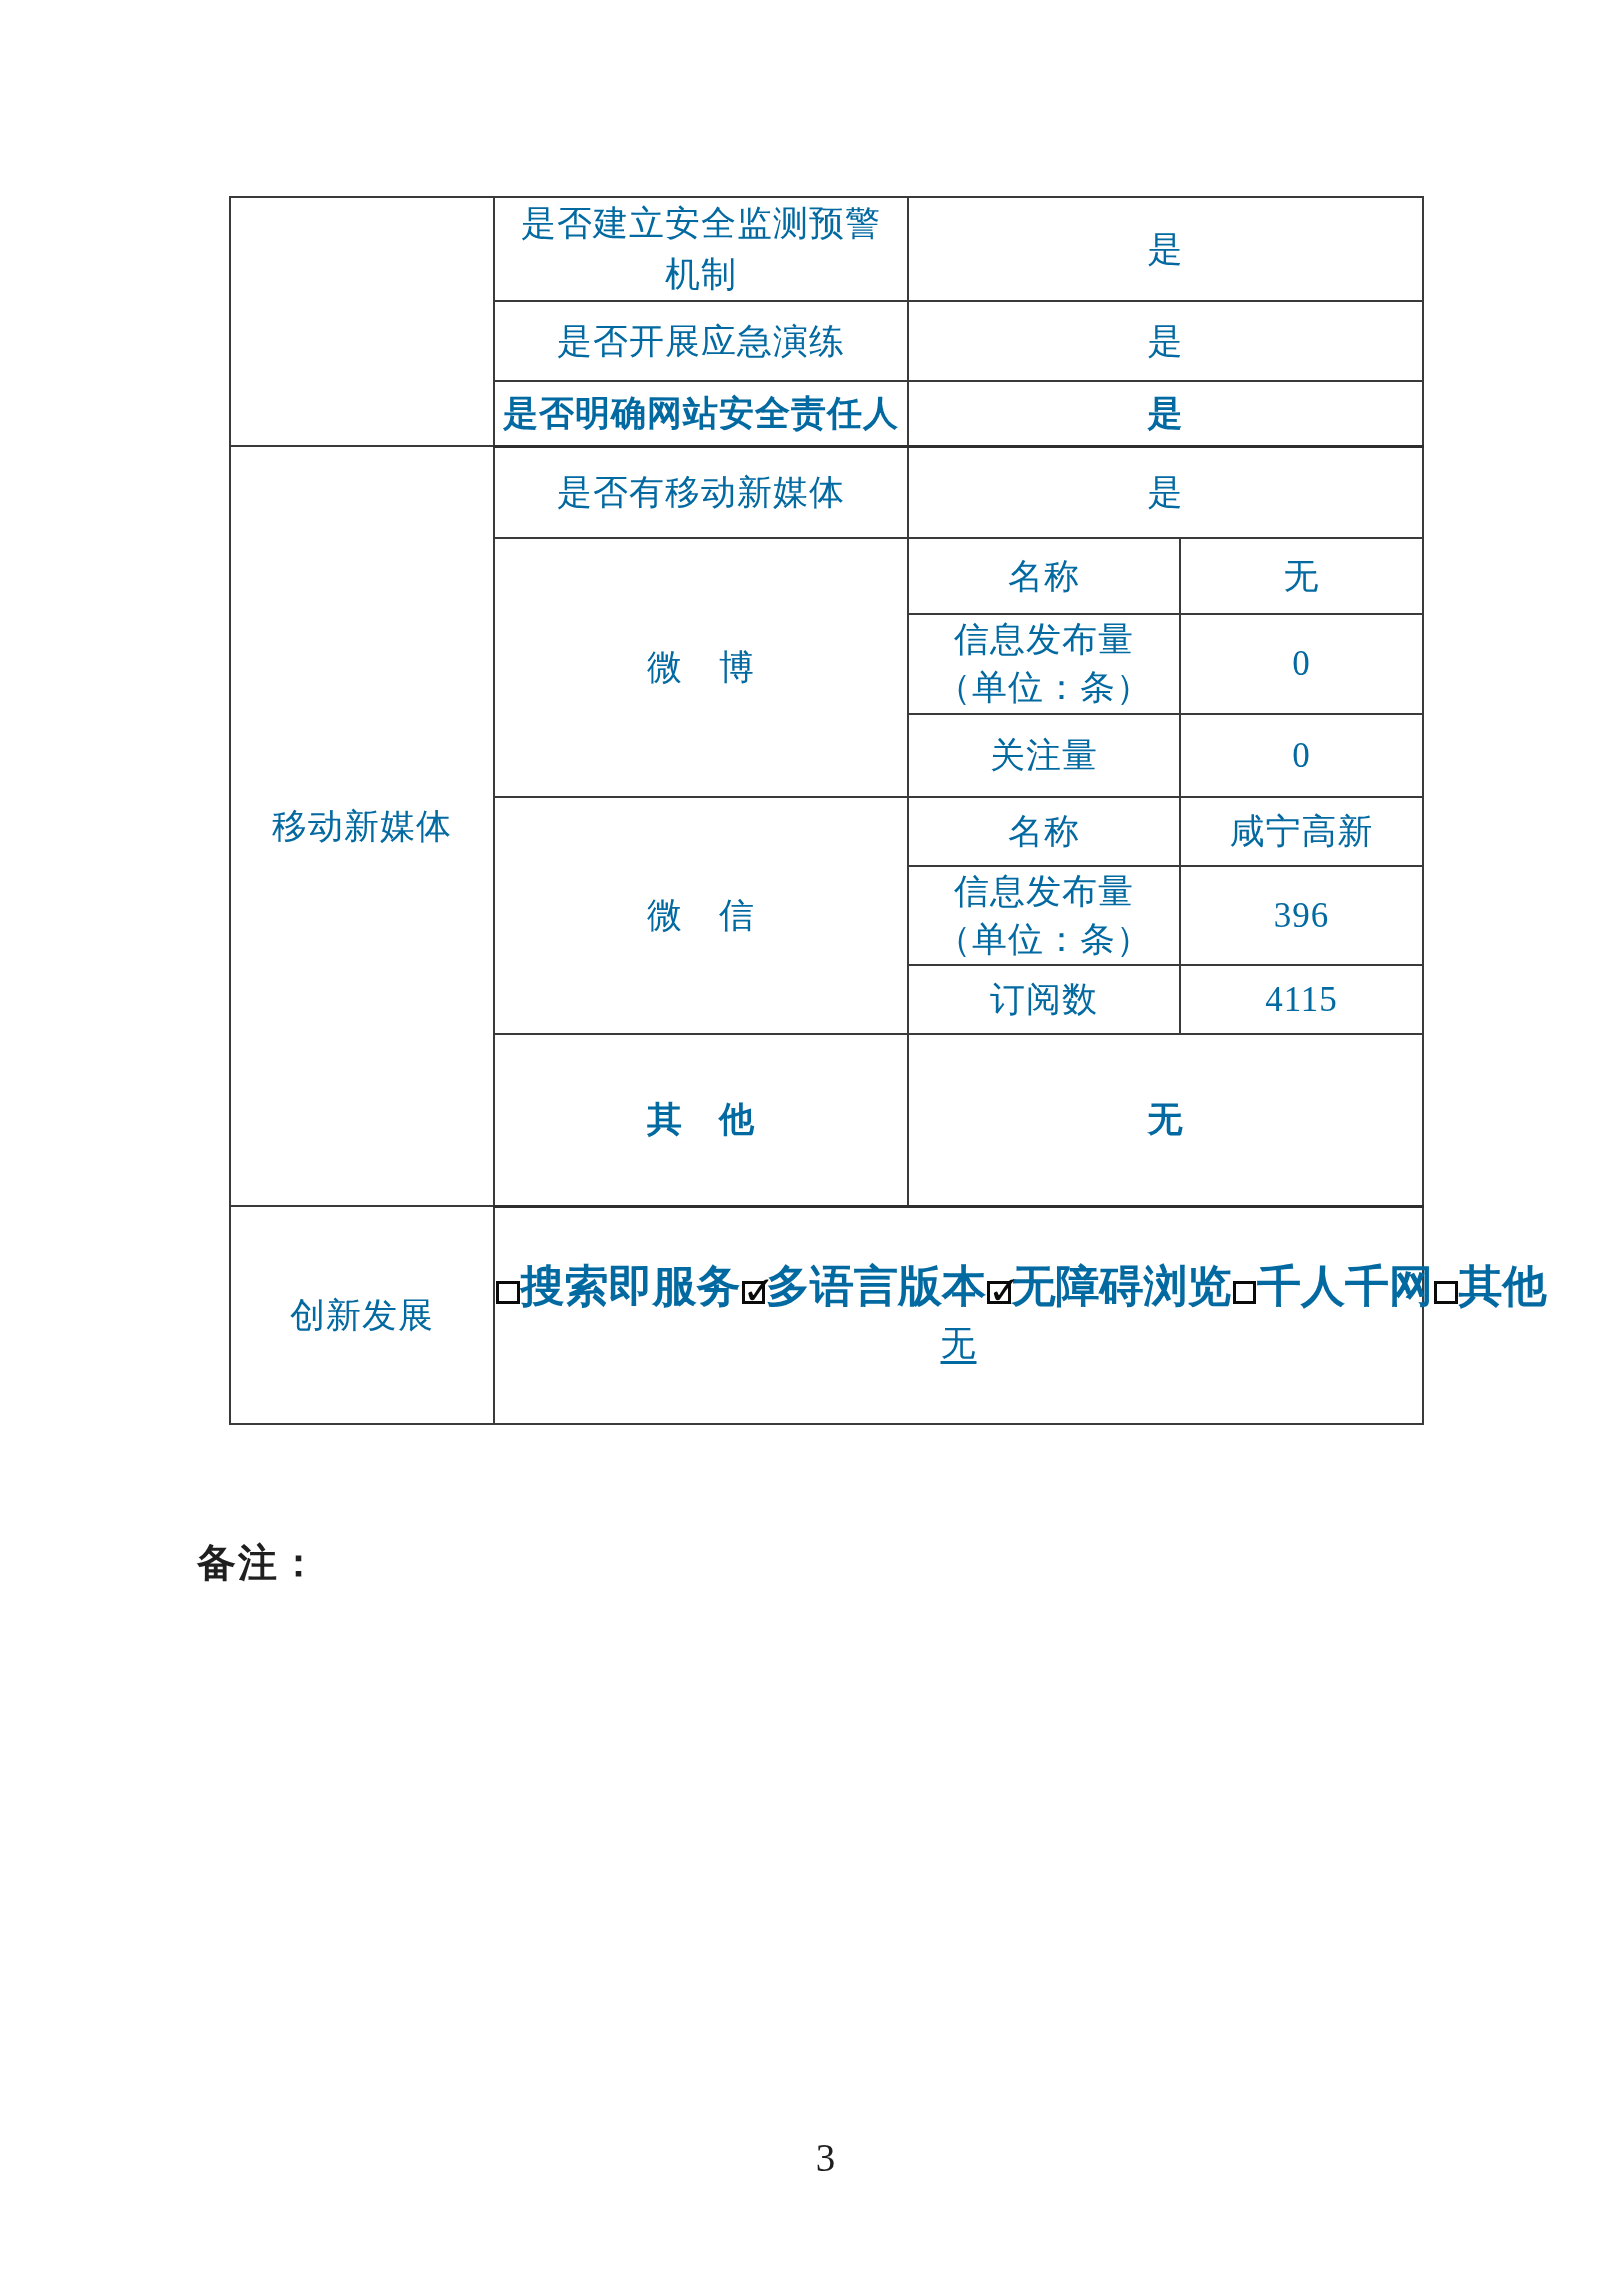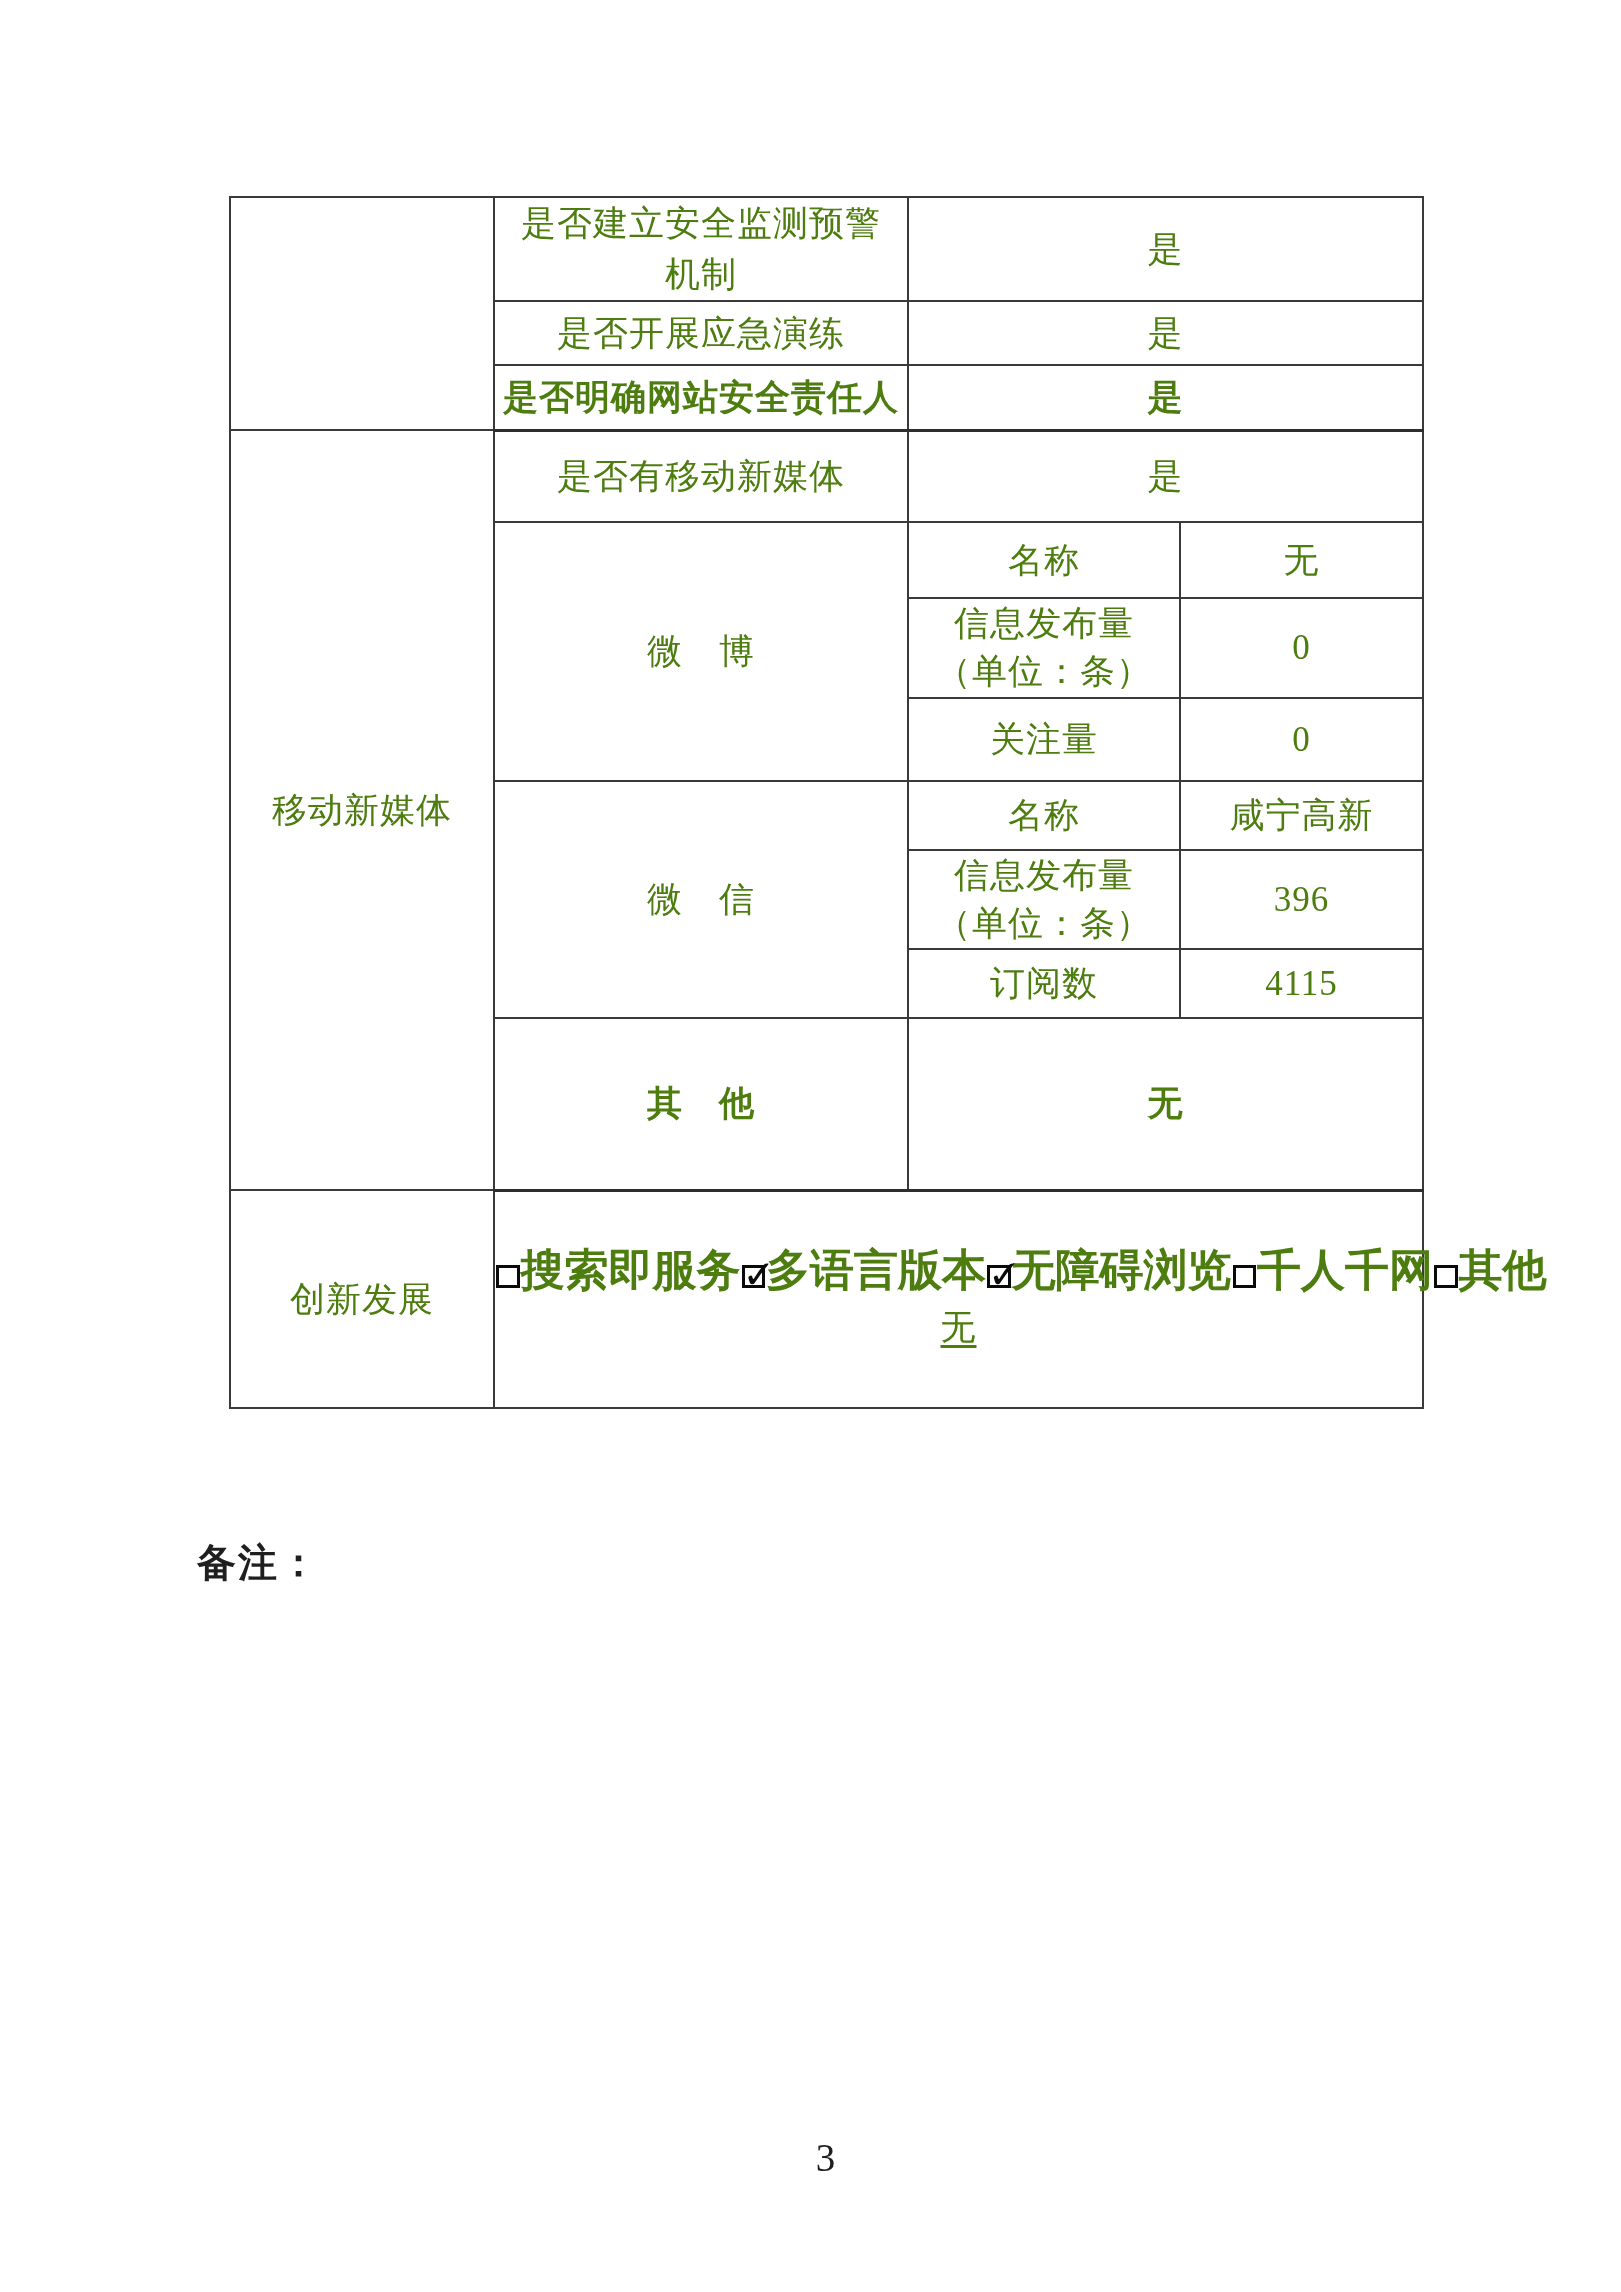--- a/index.html
+++ b/index.html
@@ -19,33 +19,33 @@
   
   table.report-table {
     position: absolute;
     left: 229px;
     top: 196px;
     width: 1192px;
     border-collapse: collapse;
     table-layout: fixed;
     font-size: 35px;
     letter-spacing: 1px;
-    color: #4d7c0f;
+    color: #0369a1;
   }
   table.report-table td {
     border: 2px solid #3a3a3a;
     vertical-align: middle;
     text-align: center;
     padding: 0;
   }
   table.report-table { border: 2.9px solid #3a3a3a; }
   tr.section-end td { border-bottom: 3.9px solid #2e2e2e; font-weight: bold; }
 
   tr.h1  { height: 100px; }
-  tr.h2  { height: 64px; padding-left: 12px;  }
+  tr.h2  { height: 80px; padding-left: 12px;  }
   tr.h3  { height: 65px;  }
   tr.h4  { height: 92px;  }
   tr.h5  { height: 76px;  }
   tr.h6  { height: 100px; }
   tr.h7  { height: 83px;  }
   tr.h8  { height: 69px;  }
   tr.h9  { height: 99px; }
   tr.h10 { height: 69px;  }
   tr.h11 { height: 172px; }
   tr.h12 { height: 218px; }

